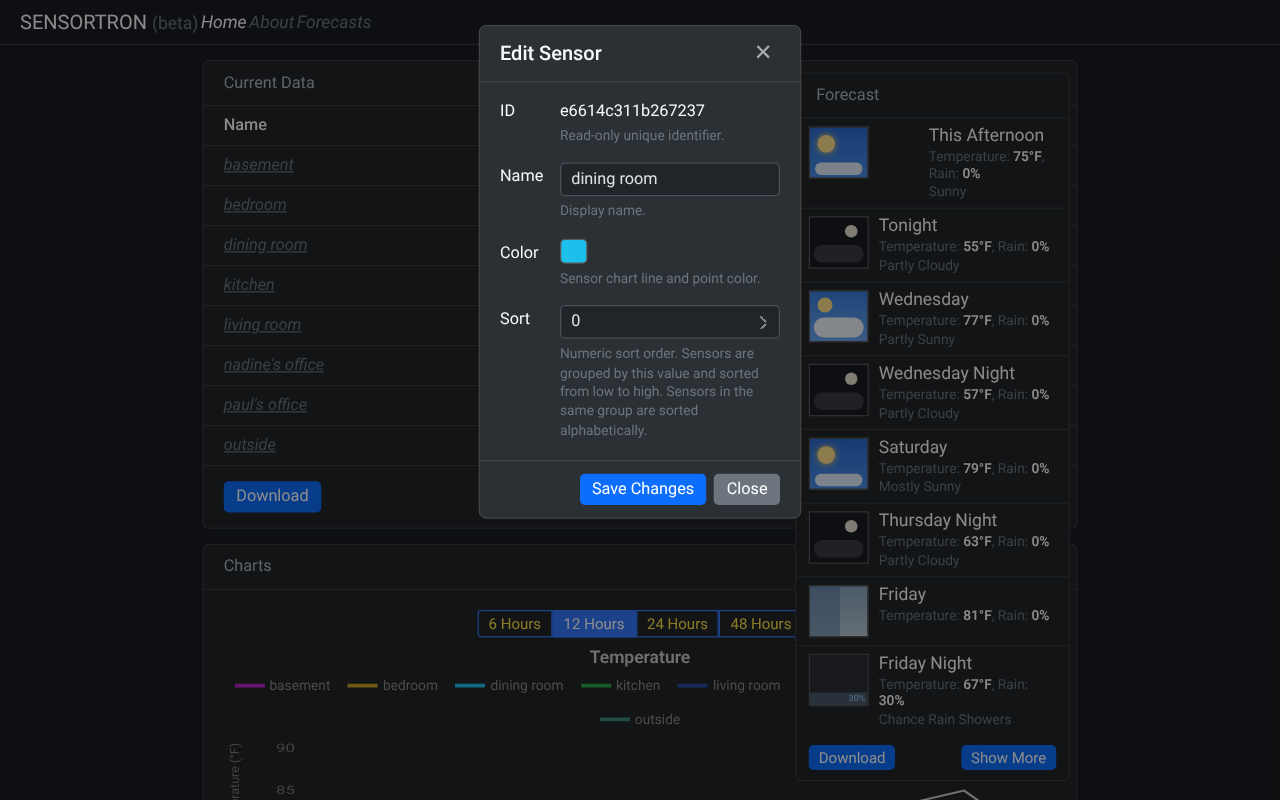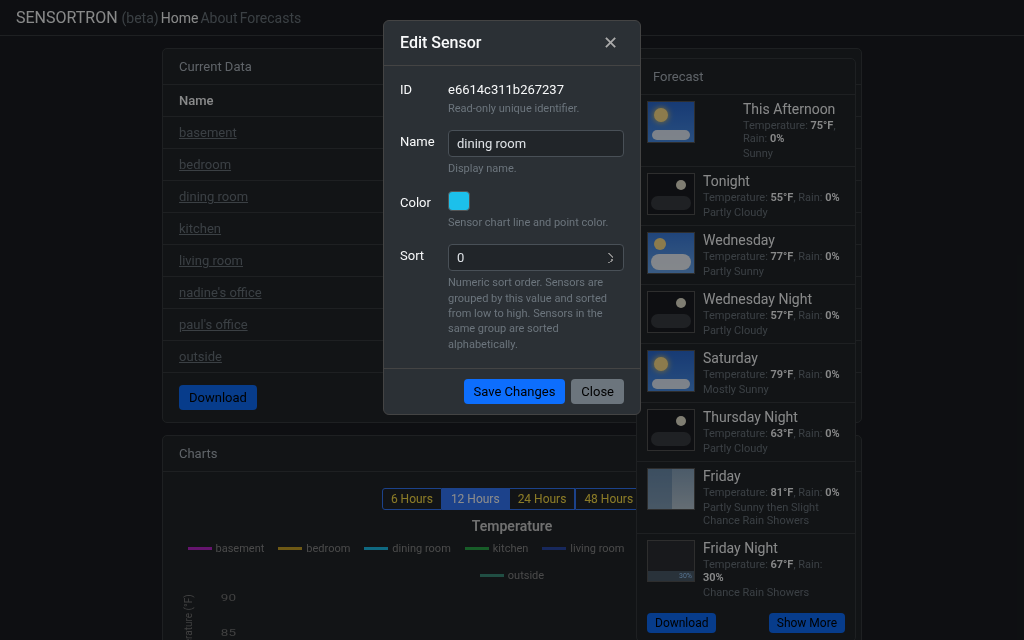--- a/index.html
+++ b/index.html
@@ -10,34 +10,34 @@
     --muted:#6c757d;
     --link:#6c757d;
     --blue:#0d6efd;
     --gray-btn:#6c757d;
     --input-bg:#212529;
     --input-border:#495057;
     --table-border:#373b3e;
   }
   *{box-sizing:border-box;font-family:-apple-system,BlinkMacSystemFont,"Segoe UI",Roboto,sans-serif;}
   body{margin:0;background:var(--bg);color:var(--text);font-size:13px;position:relative;min-height:640px;}
-  a{color:var(--link);text-decoration:underline;}
+  a{color:var(--link);text-decoration:underline;font-style:italic;}
   .navbar{display:flex;align-items:center;gap:2px;padding:8px 16px;border-bottom:1px solid var(--panel-border);font-size:14px;}
   .brand{font-size:16px;color:#f8f9fa;font-weight:400;}
   .beta{color:var(--muted);font-size:14px;}
   .navlink{color:var(--muted);text-decoration:none;}
   .navlink.active{color:#f8f9fa;}
   .container{max-width:700px;margin:0 auto;padding:12px 0 40px 0;display:flex;flex-direction:column;gap:12px;}
   .card{background:var(--panel);border:1px solid var(--panel-border);border-radius:5px;}
   .card-header{padding:10px 16px;color:#adb5bd;border-bottom:1px solid var(--panel-border);}
   .card-body{padding:16px;}
   table.sensor-table{width:100%;border-collapse:collapse;}
   table.sensor-table th,table.sensor-table td{text-align:left;padding:8px 16px;border-bottom:1px solid var(--table-border);}
   table.sensor-table th{color:#f8f9fa;font-weight:500;}
-  .btn{display:inline-block;padding:5px 10px;border-radius:4px;border:none;font-size:13px;cursor:pointer;color:#000000;}
+  .btn{display:inline-block;padding:5px 10px;border-radius:4px;border:none;font-size:13px;cursor:pointer;color:#ffffff;}
   .btn-blue{background:var(--blue);}
   .btn-gray{background:var(--gray-btn);}
   .btn-outline-blue{background:transparent;border:1px solid #3378fd;color:#fde047;padding:3px 8px;font-size:12px;border-radius:3px;cursor:pointer;}
   .btn-solid-blue{background:#3378fd;color:#fff;border:1px solid #3378fd;padding:3px 8px;font-size:12px;border-radius:3px;cursor:pointer;}
   .time-toggle{display:flex;justify-content:center;gap:0;margin-bottom:8px;}
   .time-toggle button{border-radius:0;}
   .time-toggle button:first-child{border-top-left-radius:3px;border-bottom-left-radius:3px;}
   .time-toggle button:last-child{border-top-right-radius:3px;border-bottom-right-radius:3px;}
   .chart-title{text-align:center;color:#ccc;font-weight:600;font-size:14px;margin:8px 0;}
   .legend{display:flex;flex-wrap:wrap;justify-content:center;gap:14px;font-size:11px;color:#888;}
@@ -289,21 +289,20 @@
         </div>
       </div>
       <div class="forecast-item">
         <div class="thumb">
           <div class="sky" style="background:linear-gradient(#8aa6c0,#b7c7d3)"></div>
           <div style="position:absolute;inset:0;border-left:24px solid rgba(80,120,160,.5)"></div>
         </div>
         <div style="flex: 1 1 0%;">
           <div class="fc-title">Friday</div>
           <div class="fc-line">Temperature: <b>81°F</b>, Rain: <b>0%</b></div>
-          <div class="fc-sub">Partly Sunny then Slight Chance Rain Showers</div>
         </div>
       </div>
       <div class="forecast-item">
         <div class="thumb">
           <div class="sky" style="background:#2c2f33"></div>
           <div style="position:absolute;bottom:0;left:0;right:0;height:10px;background:#4b5b6b"></div>
           <div style="position:absolute;bottom:1px;right:2px;color:#9cf;font-size:7px">30%</div>
         </div>
         <div style="flex: 1 1 0%;">
           <div class="fc-title">Friday Night</div>

